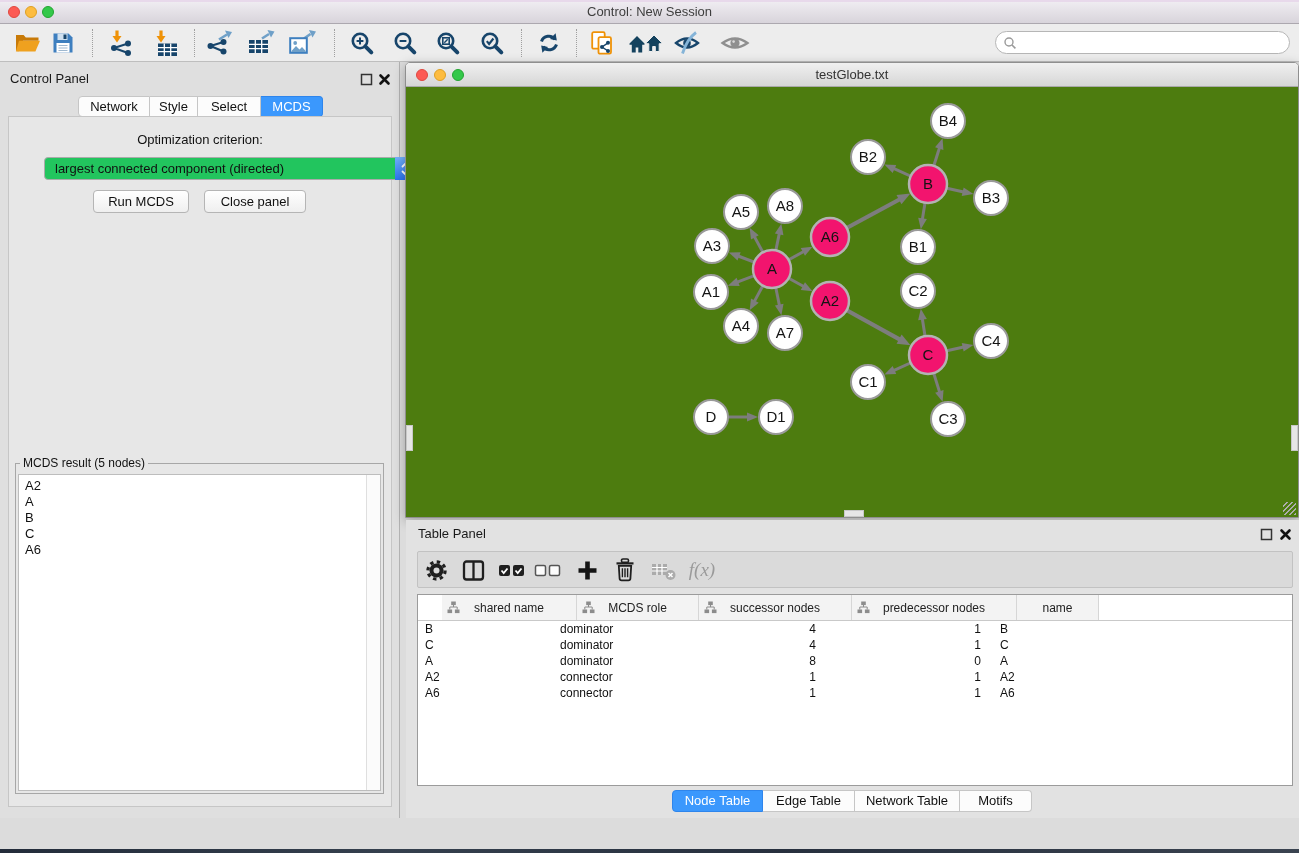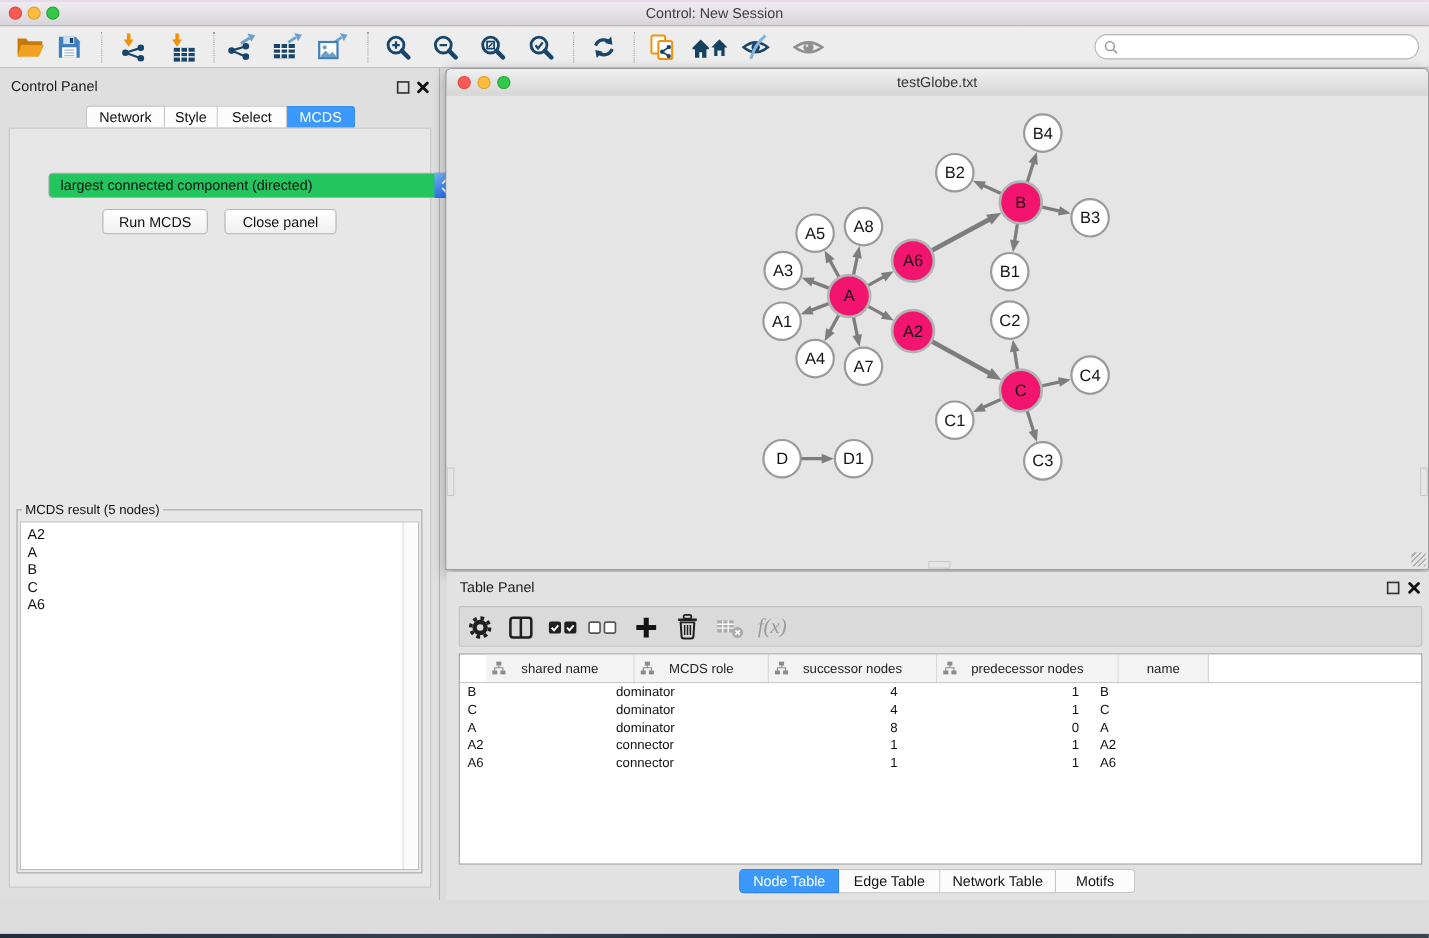--- a/index.html
+++ b/index.html
@@ -57,21 +57,21 @@
   .result-list-box .pad { height:3px; }
   .result-scroll { position:absolute; right:0; top:0; bottom:0; width:14px; background:#FBFBFB; border-left:1px solid #DFDFDF; }
 
   
   .net-window { position:absolute; left:405px; top:62px; width:894px; height:456px; background:#fff;
     border:1px solid #8F8F8F; border-radius:5px 5px 0 0; box-shadow:0 3px 12px rgba(0,0,0,.28); }
   .net-titlebar { position:relative; height:24px; background:linear-gradient(#F0F0F0,#D6D6D6); border-bottom:1px solid #A9A9A9; border-radius:4px 4px 0 0; }
   .net-titlebar .tl { top:6px; }
   .net-titlebar .tl.red{left:10px} .net-titlebar .tl.yellow{left:28px} .net-titlebar .tl.green{left:46px}
   .net-title { position:absolute; left:0; right:0; top:4px; text-align:center; font-size:13px; color:#333; }
-  .net-canvas { position:absolute; left:0; top:24px; right:0; bottom:0; background:#e5e5e5; overflow:hidden; }
+  .net-canvas { position:absolute; left:0; top:24px; right:0; bottom:0; background:#4d7c0f; overflow:hidden; }
   .mini-v { position:absolute; width:7px; height:26px; background:#E6E6E6; border:1px solid #C8C8C8; }
   .mini-h { position:absolute; width:20px; height:7px; background:#E6E6E6; border:1px solid #C8C8C8; }
   .grip { position:absolute; right:2px; bottom:2px; width:13px; height:13px;
     background:repeating-linear-gradient(135deg, transparent 0 2.2px, #ADADAD 2.2px 3.6px); }
 
   
   .table-panel { position:absolute; left:406px; top:520px; width:893px; height:298px; background:#E2E2E2; }
   .tp-title { position:absolute; left:12px; top:6px; }
   .tp-float { left:852px; top:8px; }
   .tp-close { left:871px; top:8px; }
@@ -264,20 +264,21 @@
       </svg>
     </button>
     <div class="tabgrp cp-tabs" id="cp-tabs">
         <div class="tab" style="width: 72px;">Network</div>
         <div class="tab" style="width: 48px;">Style</div>
         <div class="tab" style="width: 63px;">Select</div>
         <div class="tab selected" style="width: 62px; text-align: center;">MCDS</div>
       </div>
 
     <div class="cp-content">
+      <div class="opt-label">Optimization criterion:</div>
       <div class="dropdown">
         <span>largest connected component (directed)</span>
         <span class="spin">
           <svg width="12" height="18" viewBox="0 0 12 18">
             <path d="M2.5 6.5L6 3l3.5 3.5M2.5 11.5L6 15l3.5-3.5" fill="none" stroke="#fff" stroke-width="1.8" stroke-linecap="round"></path>
           </svg>
         </span>
       </div>
       <button class="cbtn run-btn">Run MCDS</button>
       <button class="cbtn closepanel-btn">Close panel</button>

